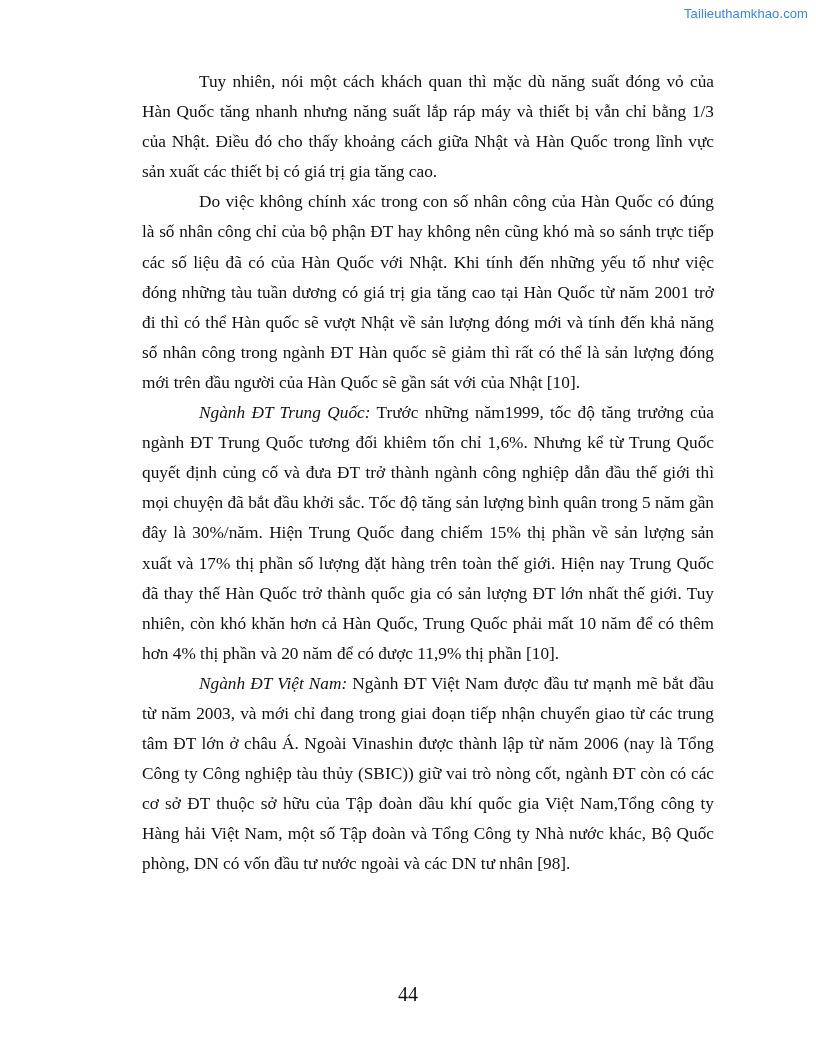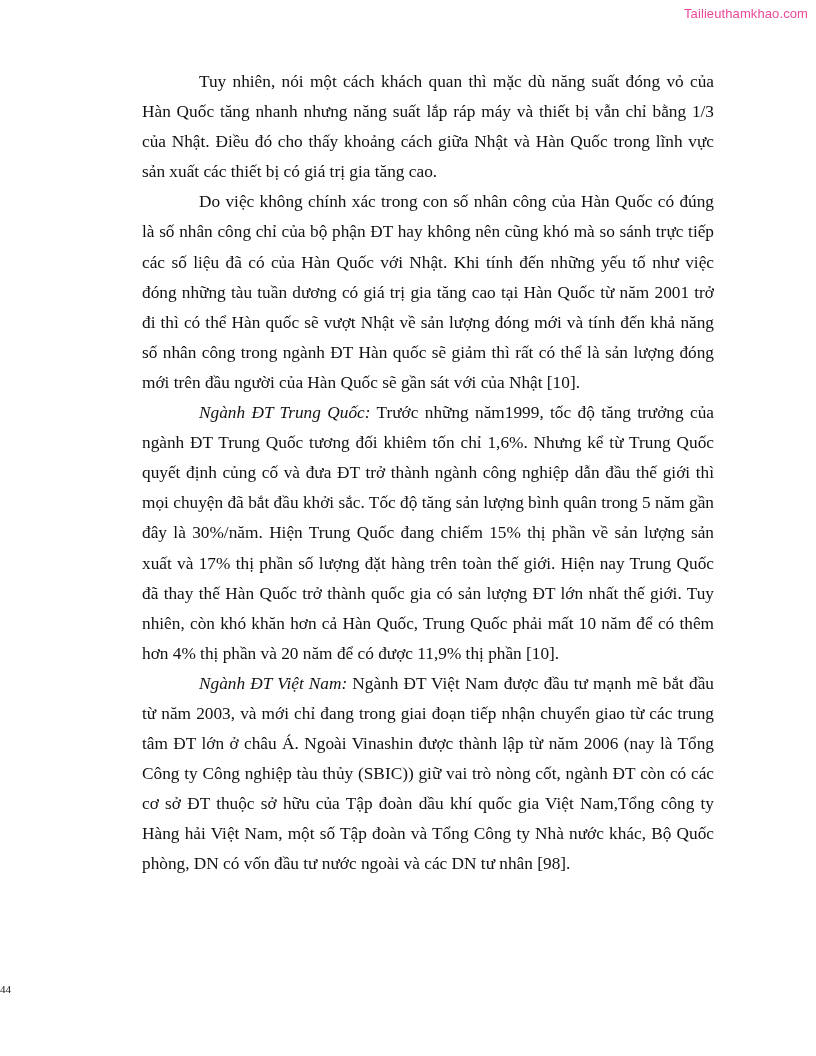--- a/index.html
+++ b/index.html
@@ -1,33 +1,33 @@
 <!DOCTYPE html>
 <html><head>
 <meta charset="utf-8">
 <style>
   html, body { margin: 0; padding: 0; background: #ffffff; }
   body { width: 816px; height: 1056px; position: relative; overflow: hidden; }
   .watermark {
     position: absolute; top: 6px; right: 8px;
     font-family: "Liberation Sans", sans-serif; font-size: 13px;
-    color: #ec4899; letter-spacing: 0.1px;
+    color: #3b82f6; letter-spacing: 0.1px;
   }
   .page {
     position: absolute; left: 142px; top: 67px; width: 572px;
     font-family: Liberation Serif, serif; font-size: 17.3px;
     line-height: 30.1px; color: #111111;
   }
   .page p {
     margin: 0; text-align: justify; text-indent: 57px;
   }
   .page p .lead { font-style: italic; }
   .page-number {
-    position: absolute; top: 983px; left: 0; width: 816px; text-align: left;
-    font-family: "Liberation Serif", serif; font-size: 11px; color: #111111;
+    position: absolute; top: 983px; left: 0; width: 816px; text-align: center;
+    font-family: "Liberation Serif", serif; font-size: 20px; color: #111111;
   }
 </style>
 </head>
 <body>
 
 <div class="watermark">Tailieuthamkhao.com</div>
 
 <div class="page">
   <p>
     <span class="lead"></span><span>Tuy nhiên, nói một cách khách quan thì mặc dù năng suất đóng vỏ của Hàn Quốc tăng nhanh nhưng năng suất lắp ráp máy và thiết bị vẫn chỉ bằng 1/3 của Nhật. Điều đó cho thấy khoảng cách giữa Nhật và Hàn Quốc trong lĩnh vực sản xuất các thiết bị có giá trị gia tăng cao.</span>

